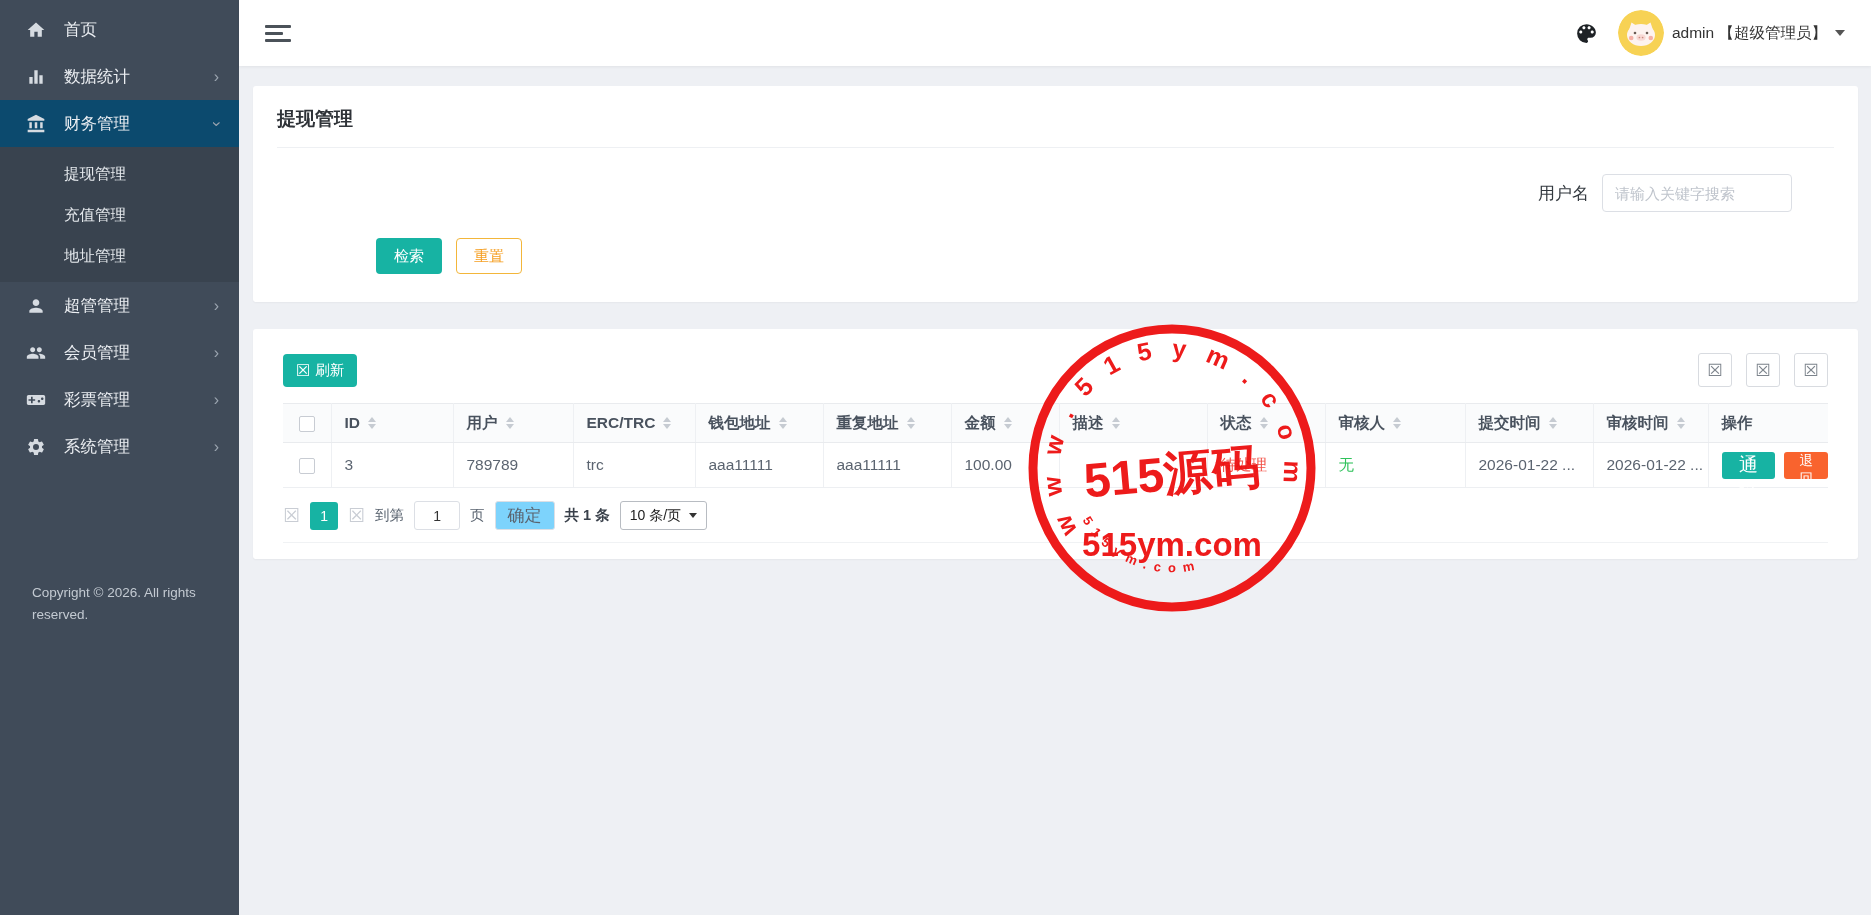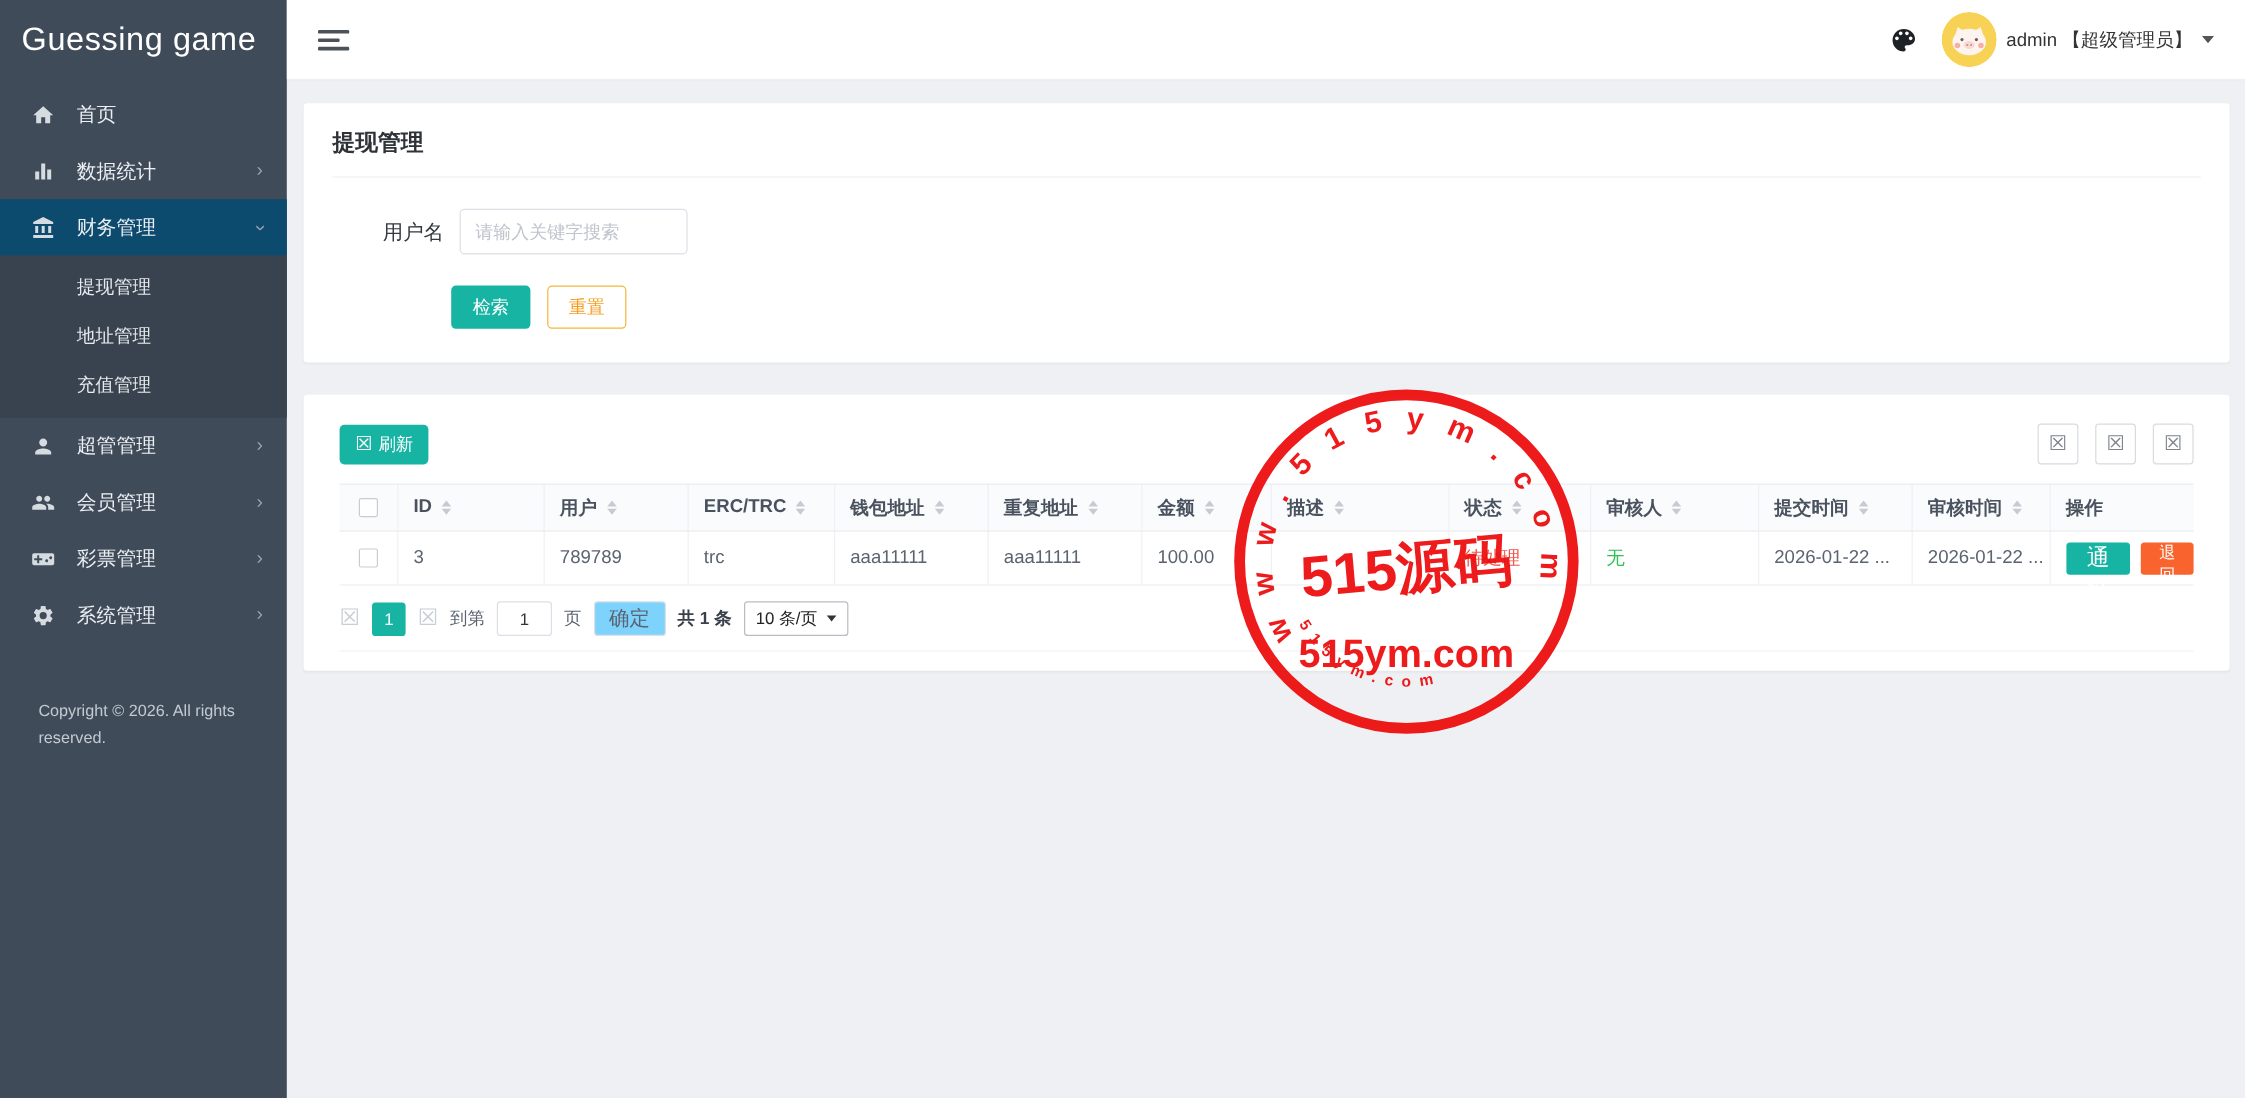--- a/index.html
+++ b/index.html
@@ -32,21 +32,21 @@
   .avatar { width:46px; height:46px; border-radius:50%; overflow:hidden; cursor:pointer; }
   .userbox { display:flex; align-items:center; gap:8px; cursor:pointer; }
   .username { font-size:15.5px; color:#333; }
   .caret-down { width:0; height:0; border-left:5px solid transparent; border-right:5px solid transparent; border-top:6px solid #555; }
 
   
   .content { flex:1; overflow:hidden; padding:20px 13px 0 14px; position:relative; }
   .card { background:#fff; border-radius:3px; box-shadow:0 1px 2px rgba(0,0,0,.04); }
   .card-search { padding:20px 24px 28px; margin-bottom:27px; }
   .page-title { font-size:19px; font-weight:bold; color:#2f3338; padding-bottom:15px; border-bottom:1px solid #eef0f3; }
-  .filter-row { display:flex; align-items:center; margin:26px 0 0 42px; }
+  .filter-row { display:flex; align-items:center; margin:26px 0 0 42px;justify-content:flex-end; }
   .f-group { display:flex; align-items:center; margin-right:42px; }
   .f-label { font-size:17px; color:#33393f; margin-right:13px; white-space:nowrap; }
   .f-input { width:190px; height:38px; border:1px solid #dcdfe5; border-radius:4px; padding:0 12px; font-size:15px; color:#333; outline:none; font-family:inherit; }
   .f-input::placeholder { color:#bfc4cc; }
   .btn-row { margin:26px 0 0 99px; display:flex; gap:14px; }
   .btn-search { width:66px; height:36px; background:#17b3a3; border:none; border-radius:4px; color:#fff; font-size:15px; cursor:pointer; font-family:inherit; }
   .btn-reset { width:66px; height:36px; background:#fff; border:1px solid #f3b63a; border-radius:4px; color:#f59f22; font-size:15px; cursor:pointer; font-family:inherit; }
 
   
   .card-table { padding:24px 30px 16px; position:relative; }
@@ -86,21 +86,20 @@
 
   
   .watermark { position:absolute; left:783px; top:252px; width:300px; height:300px; color:#ed0f0f; opacity:.95; pointer-events:none; z-index:5; }
 </style>
 </head>
 <body>
 
 <div class="app">
 
   <aside class="sidebar">
-    <div class="brand">Guessing game</div>
     <nav class="menu">
 
       <div class="menu-item">
         <span class="mi-icon">
           <svg width="20" height="20" viewBox="0 0 24 24">
               <path d="M10 20v-6h4v6h5v-8h3L12 3 2 12h3v8z"></path>
             </svg>
         </span>
         <span>首页</span>
       </div>
@@ -120,22 +119,22 @@
           <svg width="20" height="20" viewBox="0 0 24 24">
               <path d="M4 10h3v7H4zM10.5 10h3v7h-3zM2 19h20v3H2zM17 10h3v7h-3zM12 1 2 6v2h20V6z"></path>
             </svg>
         </span>
         <span>财务管理</span>
         <span class="chev">›</span>
       </div>
 
       <div class="submenu">
         <div class="submenu-item">提现管理</div>
+        <div class="submenu-item">充值管理</div>
         <div class="submenu-item">地址管理</div>
-        <div class="submenu-item">充值管理</div>
       </div>
 
       <div class="menu-item">
         <span class="mi-icon">
           <svg width="20" height="20" viewBox="0 0 24 24">
               <path d="M12 12c2.21 0 4-1.79 4-4s-1.79-4-4-4-4 1.79-4 4 1.79 4 4 4zm0 2c-2.67 0-8 1.34-8 4v2h16v-2c0-2.66-5.33-4-8-4z"></path>
             </svg>
         </span>
         <span>超管管理</span>
         <span class="chev">›</span>

